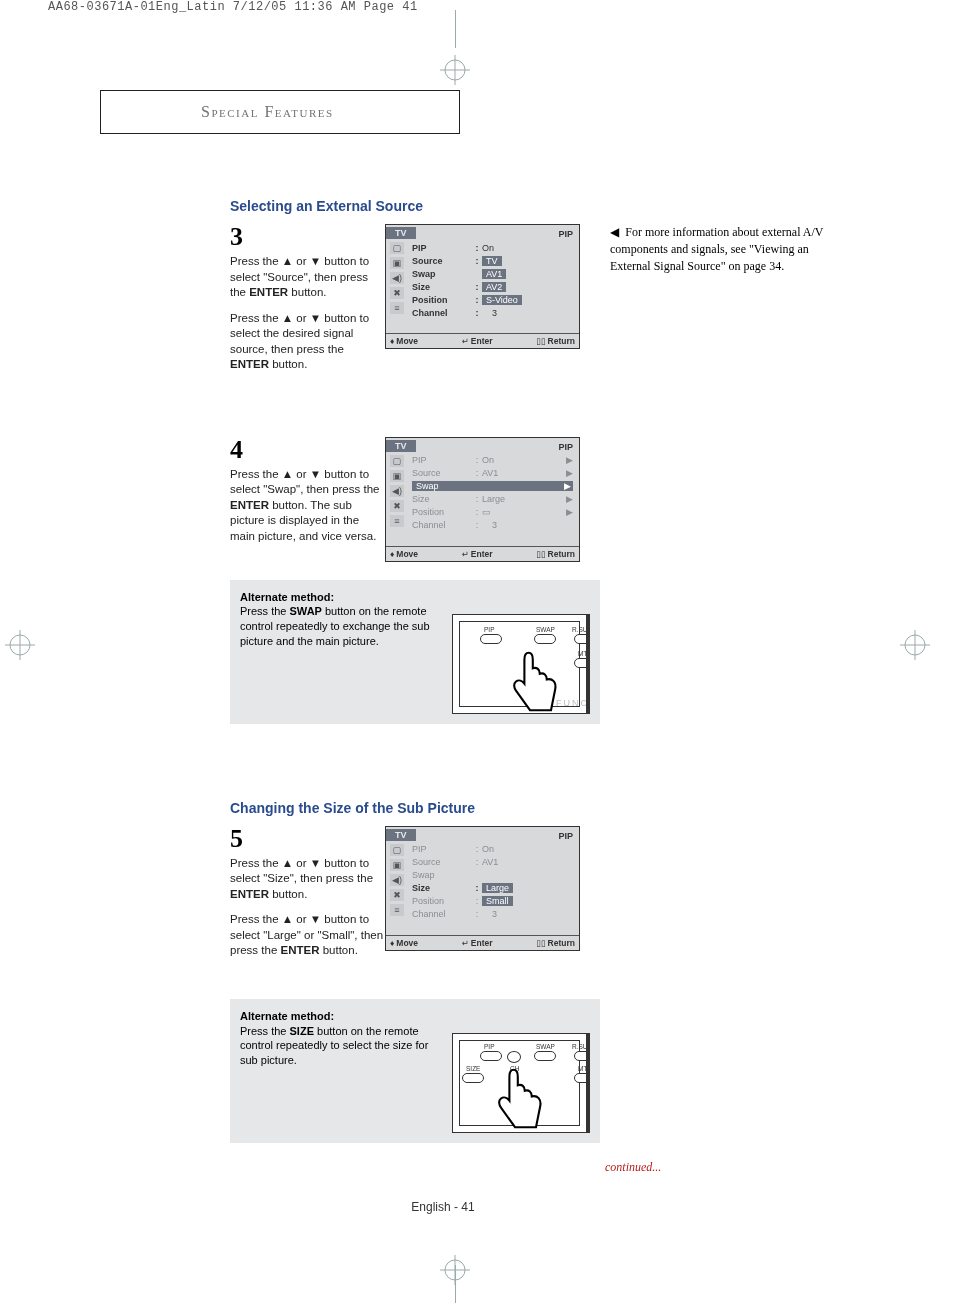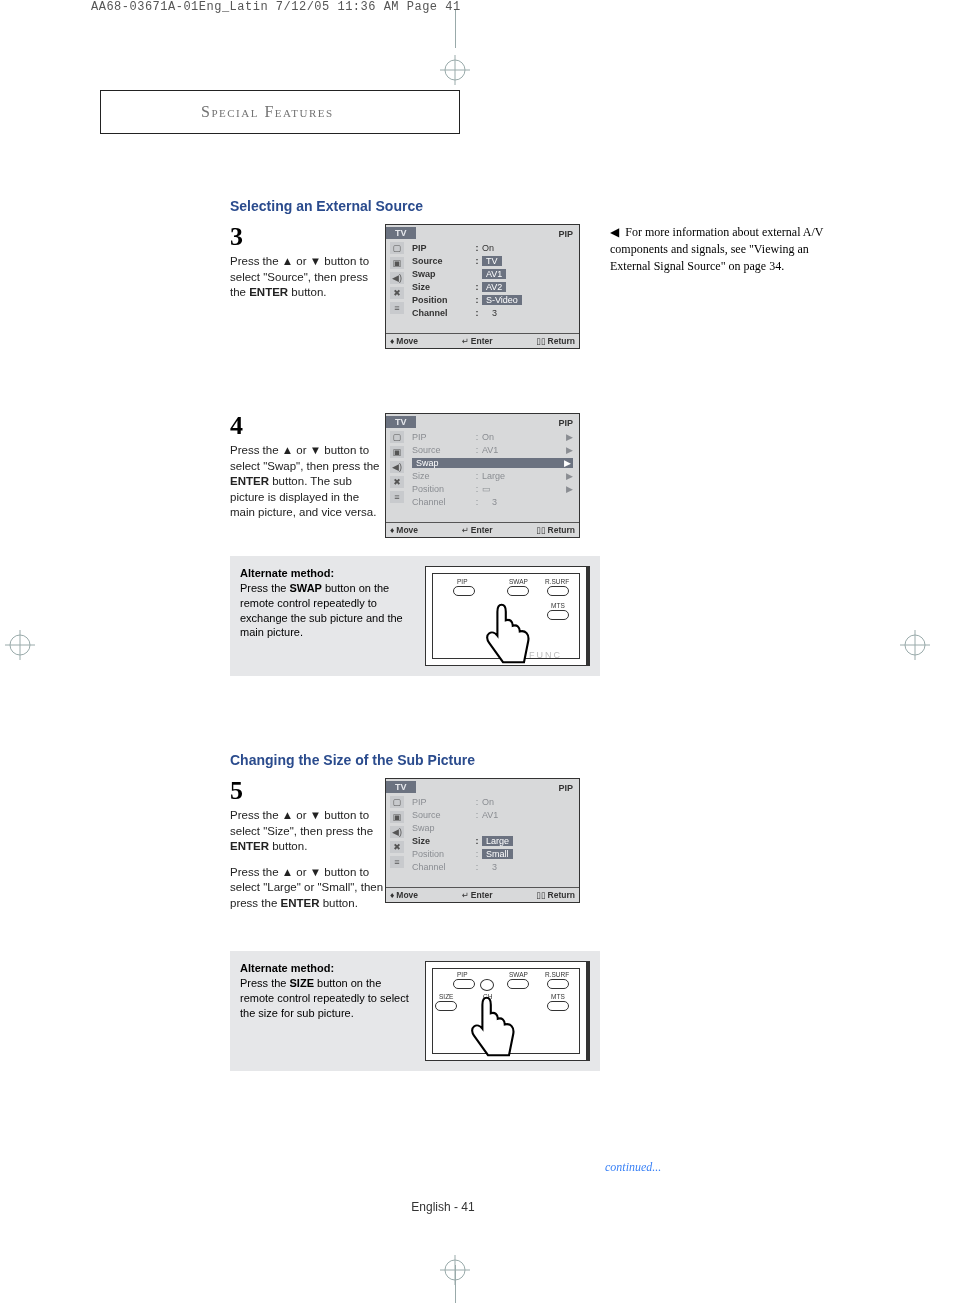--- a/index.html
+++ b/index.html
@@ -11,21 +11,20 @@
     position: relative;
     color: #000;
   }
   .print-header {
     position: absolute;
     top: 0; left: 48px;
     font-family: "Courier New", monospace;
     font-size: 12px;
     color: #555;
     letter-spacing: 0.5px;
-    margin-left: 43px;
   }
   .crop-line-top { position:absolute; top:10px; left:455px; width:1px; height:38px; background:#9aa; }
   .crop-mark-top { position:absolute; top:55px; left:440px; width:30px; height:30px; }
   .crop-mark-bottom { position:absolute; top:1255px; left:440px; width:30px; height:30px; }
   .crop-line-bottom { position:absolute; top:1265px; left:455px; width:1px; height:38px; background:#9aa; }
   .crop-mark-left { position:absolute; top:630px; left:5px; width:30px; height:30px; }
   .crop-mark-right { position:absolute; top:630px; left:900px; width:30px; height:30px; }
 
   .section-title-box {
     position: absolute;
@@ -129,46 +128,47 @@
     background: #e6e7e9;
     display: flex;
     padding: 10px;
     width: 370px;
     margin-top: 18px;
     gap: 10px;
   }
   .alt-text { flex:1; font-size: 11px; line-height:1.35; }
   .alt-text .alt-title { font-weight:bold; }
   .remote-fig {
-    width: 165px; height: 100px;
+    width: 138px; height: 100px;
     background:#fff; border:1px solid #333;
     border-right-width: 4px;
     position:relative;
     overflow:hidden;
+    margin-top:24px;
   }
   .remote-inner {
     position:absolute; left:6px; top:6px; right:6px; bottom:6px;
     border:1px solid #333;
   }
   .rbtn {
     position:absolute; width:22px; height:10px;
     border:1px solid #333; border-radius:5px; background:#fff;
   }
   .rlbl { position:absolute; font-size:6.5px; color:#333; text-align:center; }
   .hand {
     position:absolute; left:35px; top:28px; width:70px; height:70px;
   }
   .hand svg { width:100%; height:100%; }
 
   .spacer { height: 48px; }
 
   .continued {
     position: absolute; top: 1160px; left: 605px;
     font-family: Georgia, serif; font-style: italic;
-    font-size: 12px; color:#3b82f6;
+    font-size: 12px; color:#b91c1c;
   }
   .pagenum {
     position:absolute; top: 1200px; left:0; width:886px;
     text-align:center; font-size:12px; color:#333;
   }
 </style>
 </head>
 <body>
 
 <div class="print-header">AA68-03671A-01Eng_Latin  7/12/05  11:36 AM  Page 41</div>
@@ -208,20 +208,21 @@
 </div>
 
 <div class="content">
 
   <div class="subheading">Selecting an External Source</div>
 
   <div class="step-row">
     <div class="step-col">
       <div class="bignum">3</div>
       <p class="step-text"><span>Press the ▲ or ▼ button to select "Source", then press the </span><b>ENTER</b><span> button.</span></p>
+      <p class="step-text"><span>Press the ▲ or ▼ button to select the desired signal source, then press the </span><b>ENTER</b><span> button.</span></p>
     </div>
 
     <div class="osd-col">
       <div class="osd">
         <div class="osd-top">
           <span class="osd-tv">TV</span>
           <span class="osd-pip">PIP</span>
         </div>
         <div class="osd-body">
           <div class="osd-icons">

